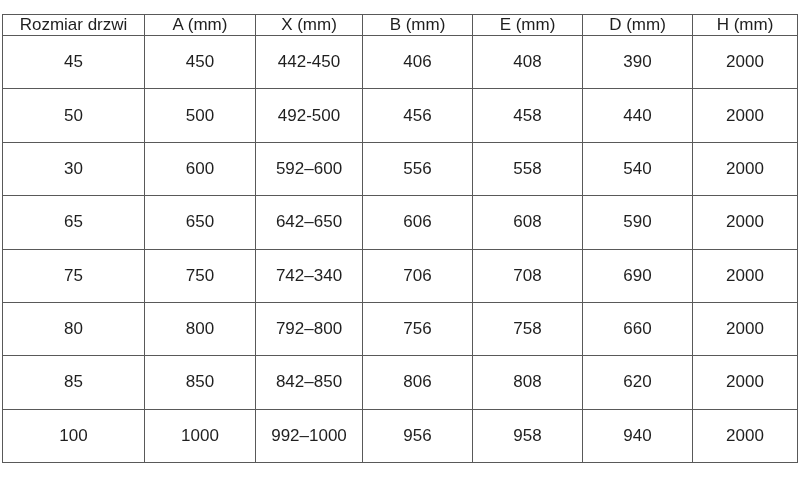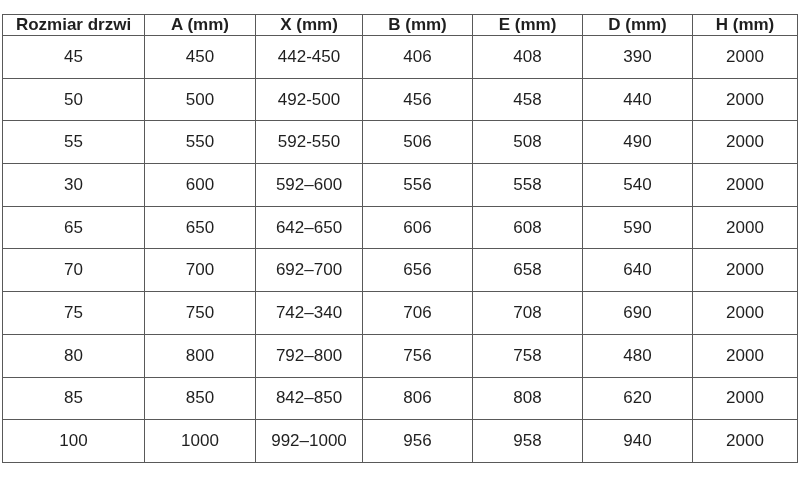--- a/index.html
+++ b/index.html
@@ -28,21 +28,21 @@
   table.size-table td{
     border:1px solid var(--border-color);
     text-align:center;
     vertical-align:middle;
     font-size:17px;
     padding:0 4px;
     white-space:nowrap;
     overflow:hidden;
   }
   table.size-table th{
-    font-weight:bold;
+    font-weight:normal;
   }
   col.c0{width:142px;}
   col.c1{width:111px;}
   col.c2{width:107px;}
   col.c3{width:110px;}
   col.c4{width:110px;}
   col.c5{width:110px;}
   col.c6{width:105px;}
 </style>
 </head>
@@ -82,71 +82,53 @@
       <tr>
         <td>50</td>
         <td>500</td>
         <td>492-500</td>
         <td>456</td>
         <td>458</td>
         <td>440</td>
         <td>2000</td>
       </tr>
       <tr>
-        <td>55</td>
-        <td>550</td>
-        <td>592-550</td>
-        <td>506</td>
-        <td>508</td>
-        <td>490</td>
-        <td>2000</td>
-      </tr>
-      <tr>
         <td>30</td>
         <td>600</td>
         <td>592–600</td>
         <td>556</td>
         <td>558</td>
         <td>540</td>
         <td>2000</td>
       </tr>
       <tr>
         <td>65</td>
         <td>650</td>
         <td>642–650</td>
         <td>606</td>
         <td>608</td>
         <td>590</td>
         <td>2000</td>
       </tr>
       <tr>
-        <td>70</td>
-        <td>700</td>
-        <td>692–700</td>
-        <td>656</td>
-        <td>658</td>
-        <td>640</td>
-        <td>2000</td>
-      </tr>
-      <tr>
         <td>75</td>
         <td>750</td>
         <td>742–340</td>
         <td>706</td>
         <td>708</td>
         <td>690</td>
         <td>2000</td>
       </tr>
       <tr>
         <td>80</td>
         <td>800</td>
         <td>792–800</td>
         <td>756</td>
         <td>758</td>
-        <td>480</td>
+        <td>660</td>
         <td>2000</td>
       </tr>
       <tr>
         <td>85</td>
         <td>850</td>
         <td>842–850</td>
         <td>806</td>
         <td>808</td>
         <td>620</td>
         <td>2000</td>

